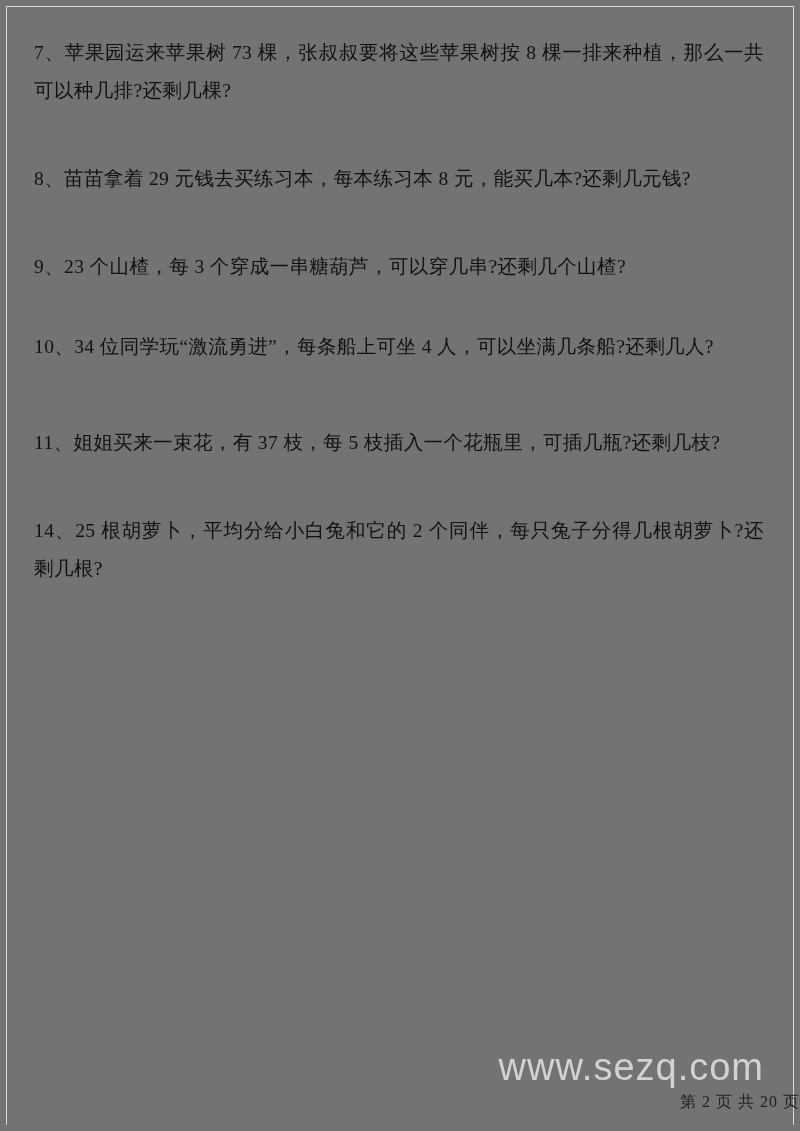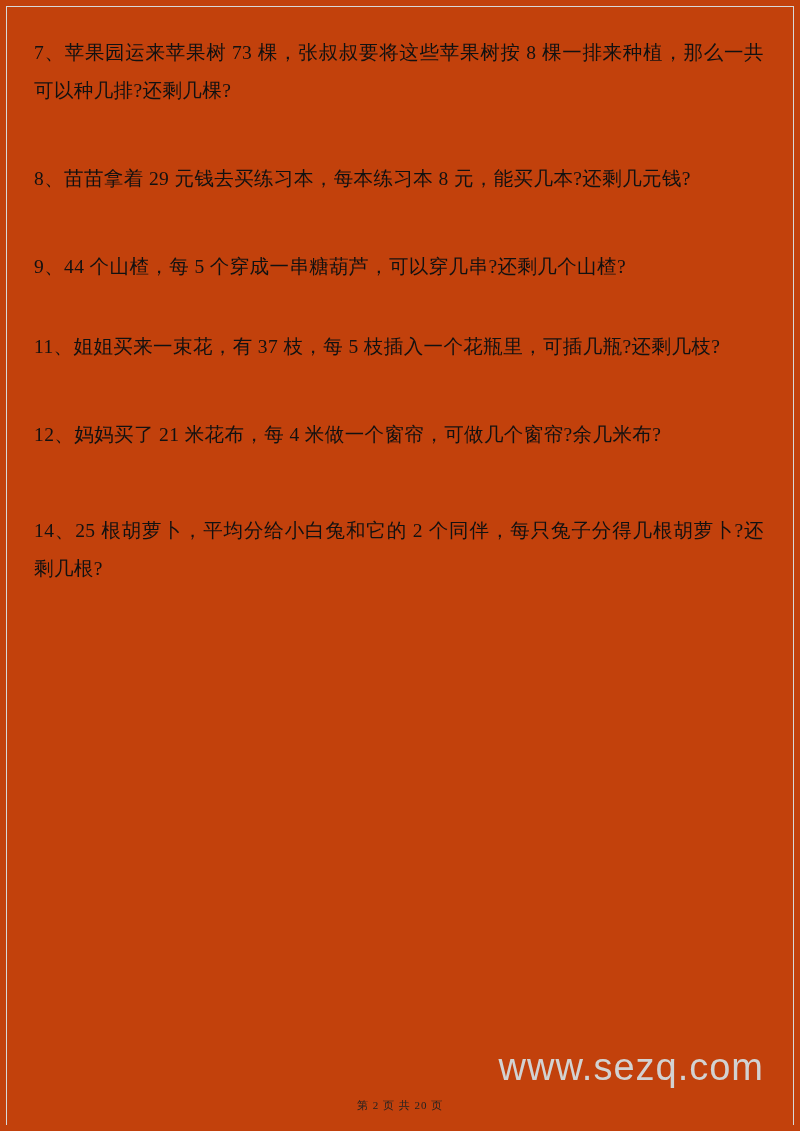--- a/index.html
+++ b/index.html
@@ -13,21 +13,21 @@
     font-family: "Liberation Serif", "DejaVu Serif", serif;
     color: #1a1a1a;
     position: relative;
     overflow: hidden;
   }
   .page {
     position: relative;
     width: 800px;
     height: 1131px;
     box-sizing: border-box;
-    background: #c2410c;
+    background: #737373;
   }
   
   .page-border-top {
     position: absolute;
     top: 6px;
     left: 6px;
     right: 6px;
     height: 1px;
     background: #d8d8d8;
   }
@@ -73,41 +73,41 @@
     font-size: 38px;
     letter-spacing: 1px;
     color: #d2d2d2;
     user-select: none;
   }
   .footer {
     position: absolute;
     bottom: 18px;
     left: 0;
     width: 800px;
-    text-align: center;
-    font-size: 11px;
+    text-align: right;
+    font-size: 16px;
     letter-spacing: 1px;
     color: #222222;
   }
 </style>
 </head>
 <body>
 
 <div class="page">
 
   <div class="page-border-top"></div>
   <div class="page-border-left"></div>
   <div class="page-border-right"></div>
 
   <div class="content">
     <p class="problem gap-large">7、苹果园运来苹果树 73 棵，张叔叔要将这些苹果树按 8 棵一排来种植，那么一共可以种几排?还剩几棵?</p>
     <p class="problem gap-large">8、苗苗拿着 29 元钱去买练习本，每本练习本 8 元，能买几本?还剩几元钱?</p>
-    <p class="problem gap-small">9、44 个山楂，每 5 个穿成一串糖葫芦，可以穿几串?还剩几个山楂?</p>
+    <p class="problem gap-small">9、23 个山楂，每 3 个穿成一串糖葫芦，可以穿几串?还剩几个山楂?</p>
+    <p class="problem gap-xlarge">10、34 位同学玩“激流勇进”，每条船上可坐 4 人，可以坐满几条船?还剩几人?</p>
     <p class="problem gap-large">11、姐姐买来一束花，有 37 枝，每 5 枝插入一个花瓶里，可插几瓶?还剩几枝?</p>
-    <p class="problem gap-xlarge">12、妈妈买了 21 米花布，每 4 米做一个窗帘，可做几个窗帘?余几米布?</p>
     <p class="problem">14、25 根胡萝卜，平均分给小白兔和它的 2 个同伴，每只兔子分得几根胡萝卜?还剩几根?</p>
   </div>
 
   <div class="watermark">www.sezq.com</div>
 
   <div class="footer">第 2 页 共 20 页</div>
 
 </div>
 
 </body></html>

